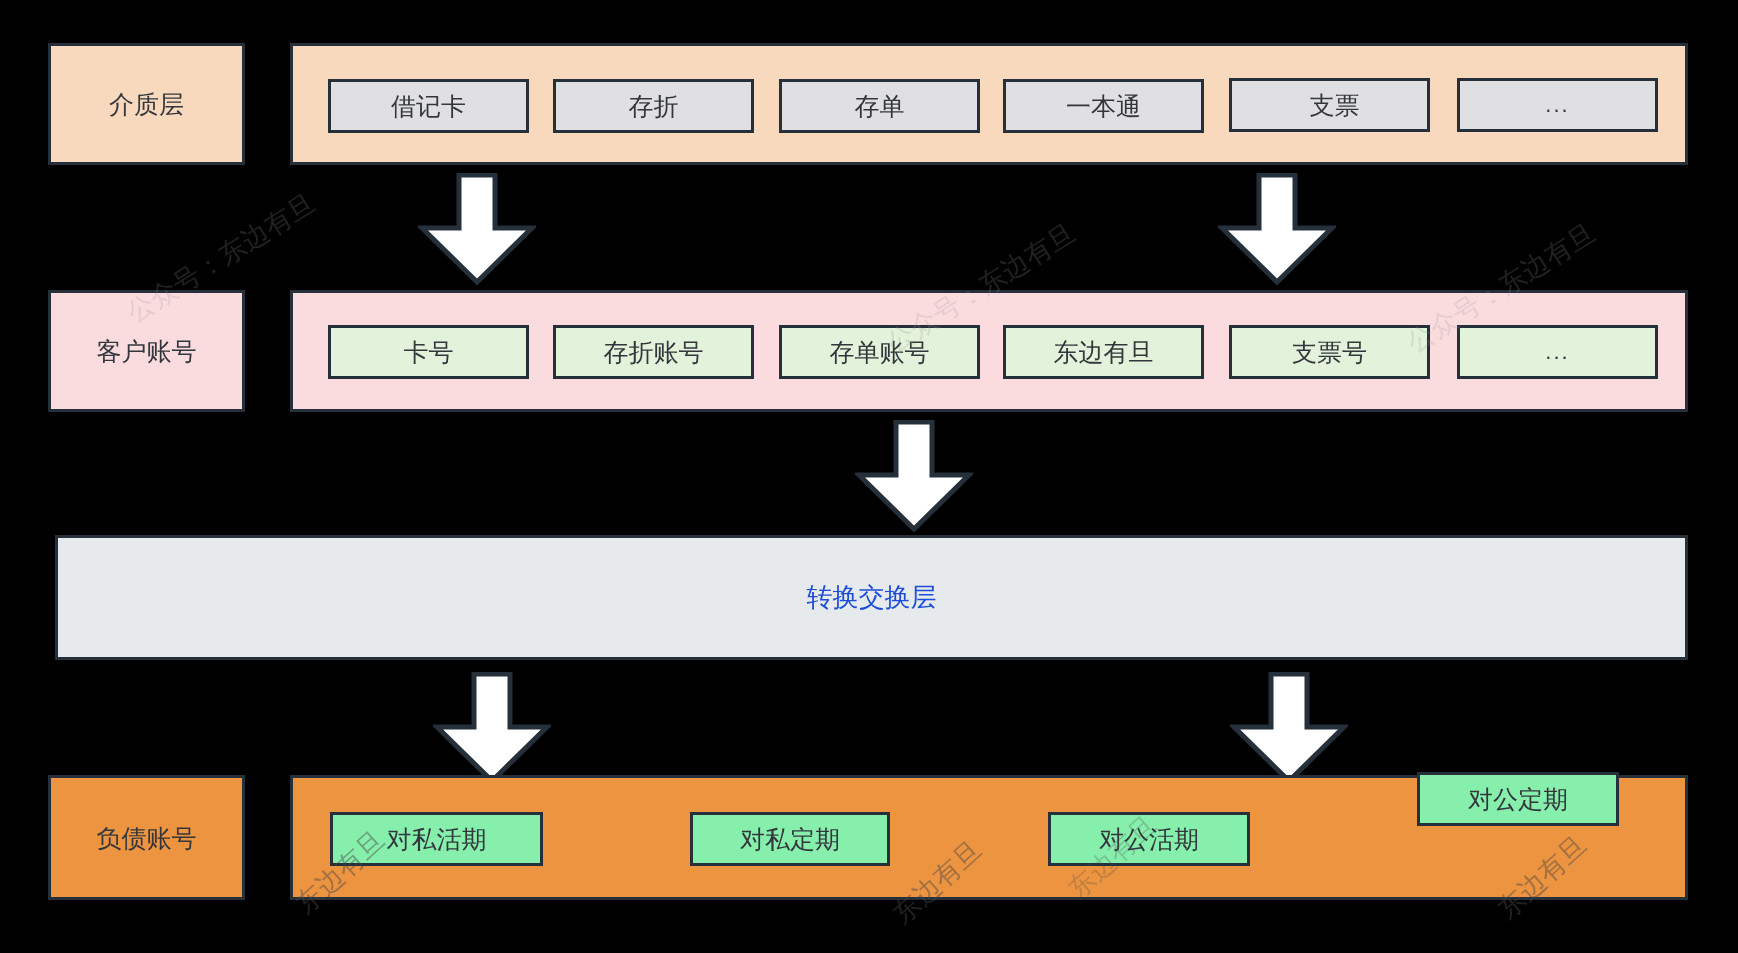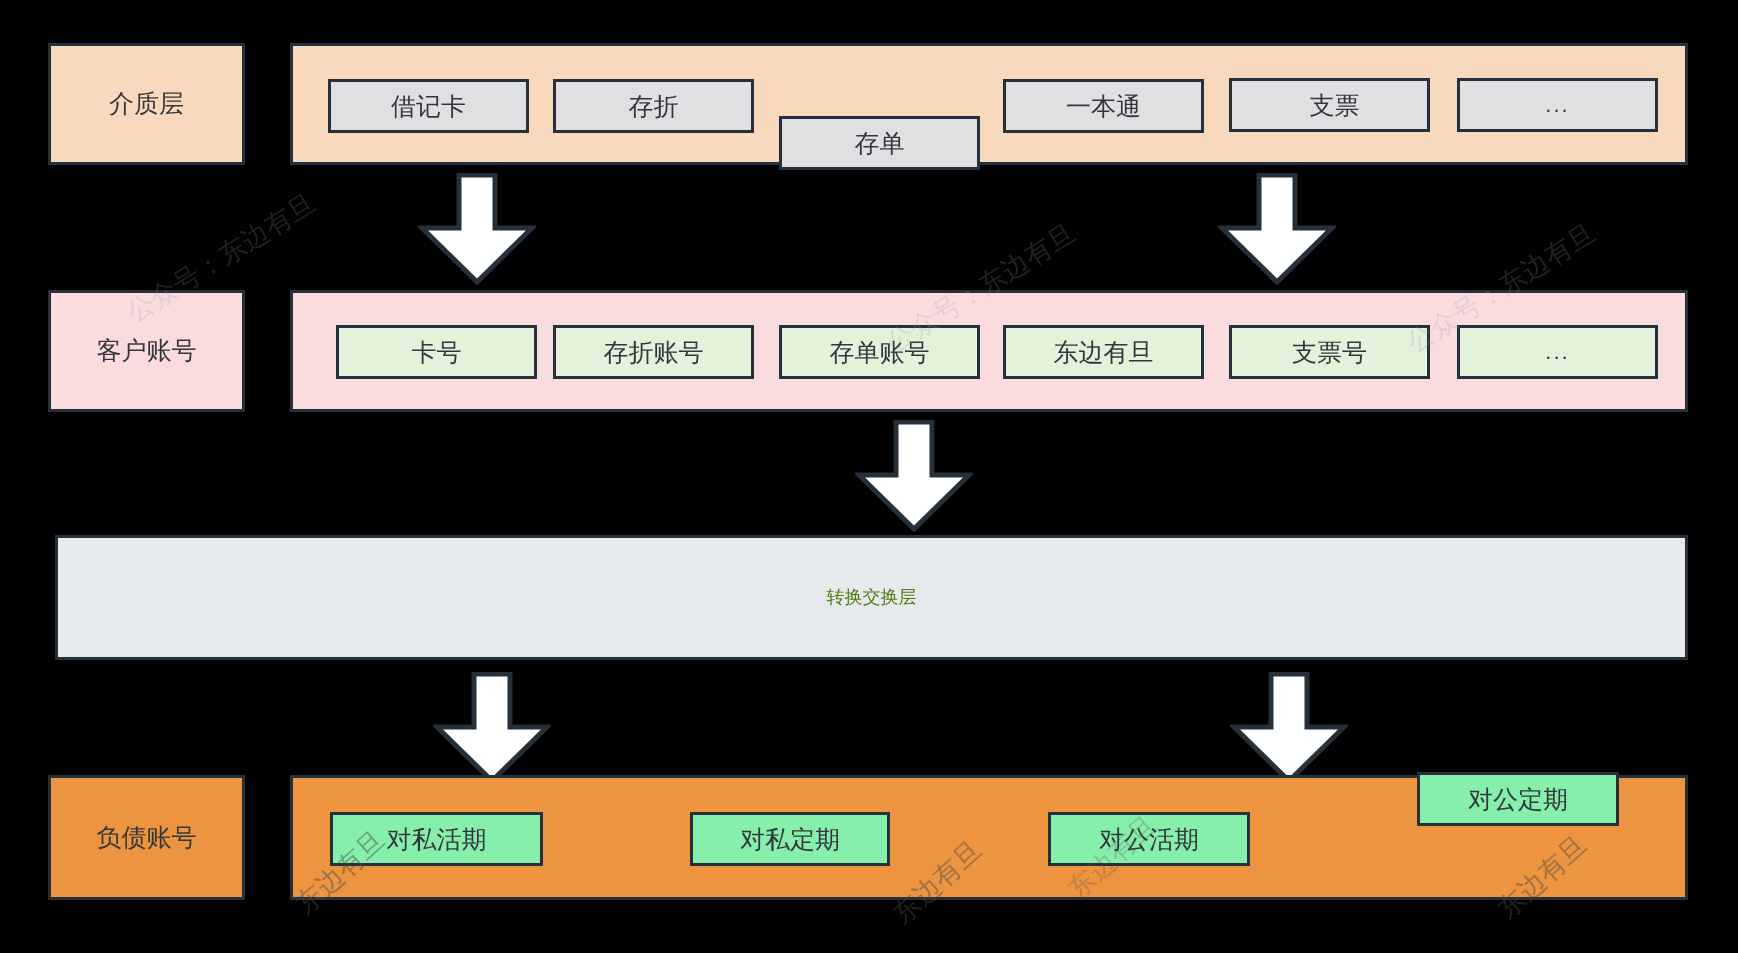--- a/index.html
+++ b/index.html
@@ -23,21 +23,20 @@
     position: absolute;
     box-sizing: border-box;
     border: 3px solid #25303b;
     display: flex;
     align-items: center;
     justify-content: center;
     color: #33373d;
     text-align: left;
     line-height: 1.2;
     white-space: nowrap;
-    font-family: Liberation Serif, serif;
   }
 
   .row-label {
     font-size: 25px;
   }
   .band {
     border-width: 3px;
   }
 
   
@@ -57,22 +56,22 @@
     color: #33373d;
     white-space: nowrap;
   }
   .chip-gray  { background: #e0e0e2; }
   .chip-green { background: #e3f2da; }
   .chip-cyan  { background: #86efac; }
 
   .chip-dots { font-size: 22px; letter-spacing: 2px; }
 
   .exchange-title {
-    font-size: 18px;
-    color: #4d7c0f;
+    font-size: 26px;
+    color: #1d4ed8;
   }
 
   
   .arrow {
     position: absolute;
   }
   .arrow svg { display: block; }
 
   
   .wm {
@@ -94,42 +93,42 @@
 <body>
 
 <div id="canvas">
 
   <div class="box tint-media row-label" style="left:48px; top:43px; width:197px; height:122px;">介质层</div>
 
   <div class="box band tint-media" style="left:290px; top:43px; width:1398px; height:122px;"></div>
 
   <div class="chip chip-gray" style="left:328px; top:79px; width:201px; height:54px;">借记卡</div>
   <div class="chip chip-gray" style="left:553px; top:79px; width:201px; height:54px;">存折</div>
-  <div class="chip chip-gray" style="left:779px; top:79px; width:201px; height:54px;margin-top:37px;">存单</div>
+  <div class="chip chip-gray" style="left:779px; top:79px; width:201px; height:54px;">存单</div>
   <div class="chip chip-gray" style="left:1003px; top:79px; width:201px; height:54px;">一本通</div>
   <div class="chip chip-gray" style="left:1229px; top:78px; width:201px; height:54px;padding-left:10px;">支票</div>
   <div class="chip chip-gray chip-dots" style="left:1457px; top:78px; width:201px; height:54px;">...</div>
 
   <div class="arrow" style="left:418px; top:173px;">
     <svg width="118" height="112" viewBox="0 0 118 112">
       <polygon points="41,2 77,2 77,55 114,55 59,109 4,55 41,55" fill="#ffffff" stroke="#25303b" stroke-width="5" stroke-linejoin="miter"></polygon>
     </svg>
   </div>
 
   <div class="arrow" style="left:1218px; top:173px;">
     <svg width="118" height="112" viewBox="0 0 118 112">
       <polygon points="41,2 77,2 77,55 114,55 59,109 4,55 41,55" fill="#ffffff" stroke="#25303b" stroke-width="5" stroke-linejoin="miter"></polygon>
     </svg>
   </div>
 
   <div class="box tint-customer row-label" style="left:48px; top:290px; width:197px; height:122px;">客户账号</div>
 
   <div class="box band tint-customer" style="left:290px; top:290px; width:1398px; height:122px;"></div>
 
-  <div class="chip chip-green" style="left:336px; top:325px; width:201px; height:54px;">卡号</div>
+  <div class="chip chip-green" style="left:328px; top:325px; width:201px; height:54px;">卡号</div>
   <div class="chip chip-green" style="left:553px; top:325px; width:201px; height:54px;text-align:center;">存折账号</div>
   <div class="chip chip-green" style="left:779px; top:325px; width:201px; height:54px;">存单账号</div>
   <div class="chip chip-green" style="left:1003px; top:325px; width:201px; height:54px;">东边有旦</div>
   <div class="chip chip-green" style="left:1229px; top:325px; width:201px; height:54px;">支票号</div>
   <div class="chip chip-green chip-dots" style="left:1457px; top:325px; width:201px; height:54px;">...</div>
 
   <div class="arrow" style="left:855px; top:420px;">
     <svg width="118" height="112" viewBox="0 0 118 112">
       <polygon points="41,2 77,2 77,55 114,55 59,109 4,55 41,55" fill="#ffffff" stroke="#25303b" stroke-width="5" stroke-linejoin="miter"></polygon>
     </svg>

